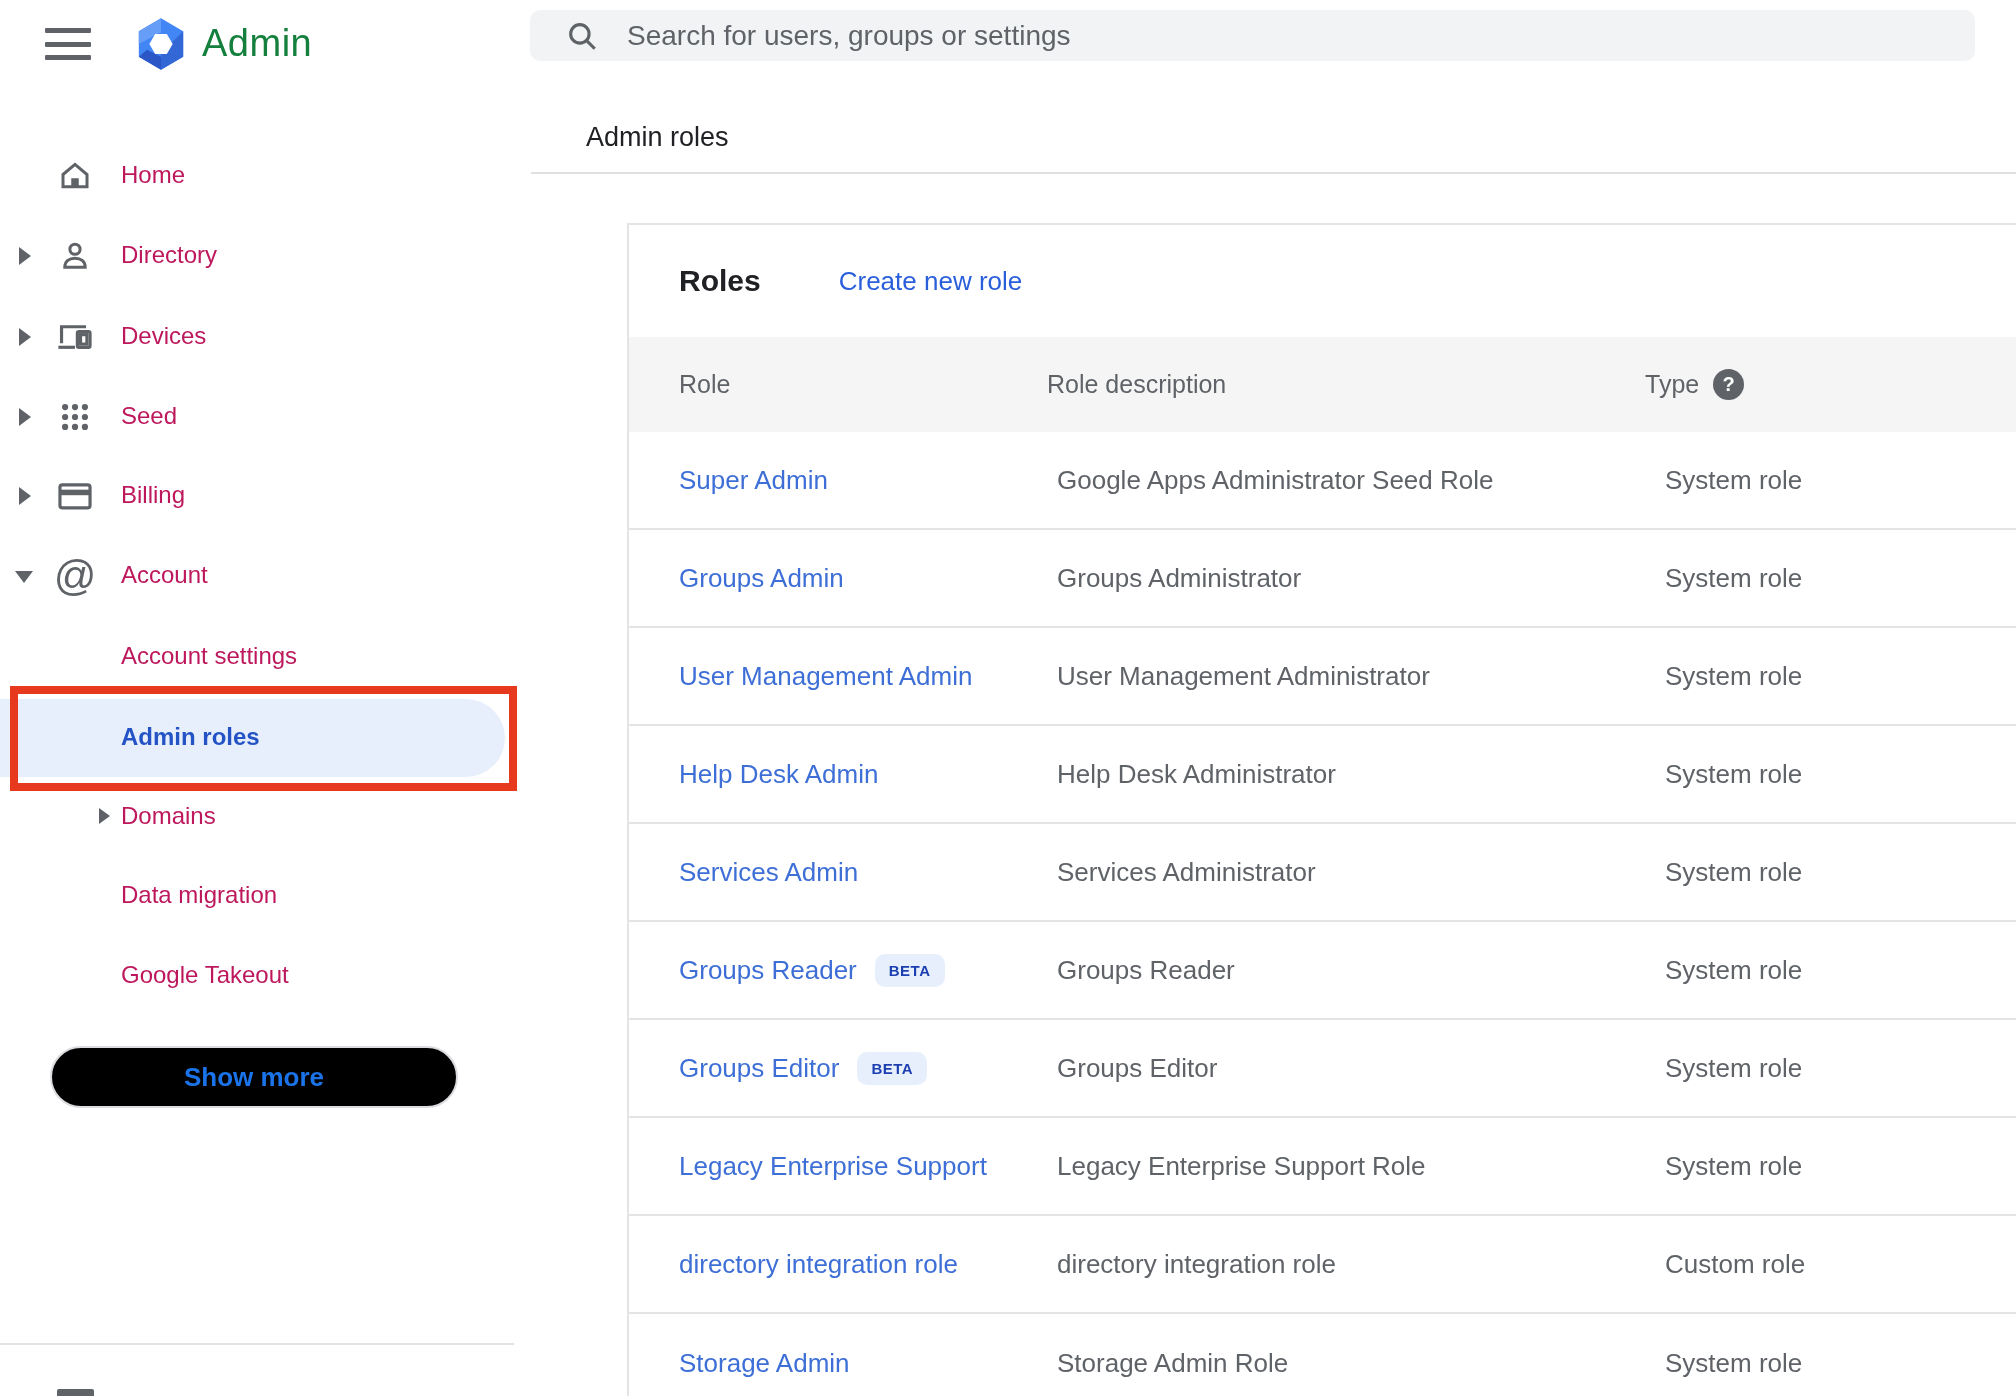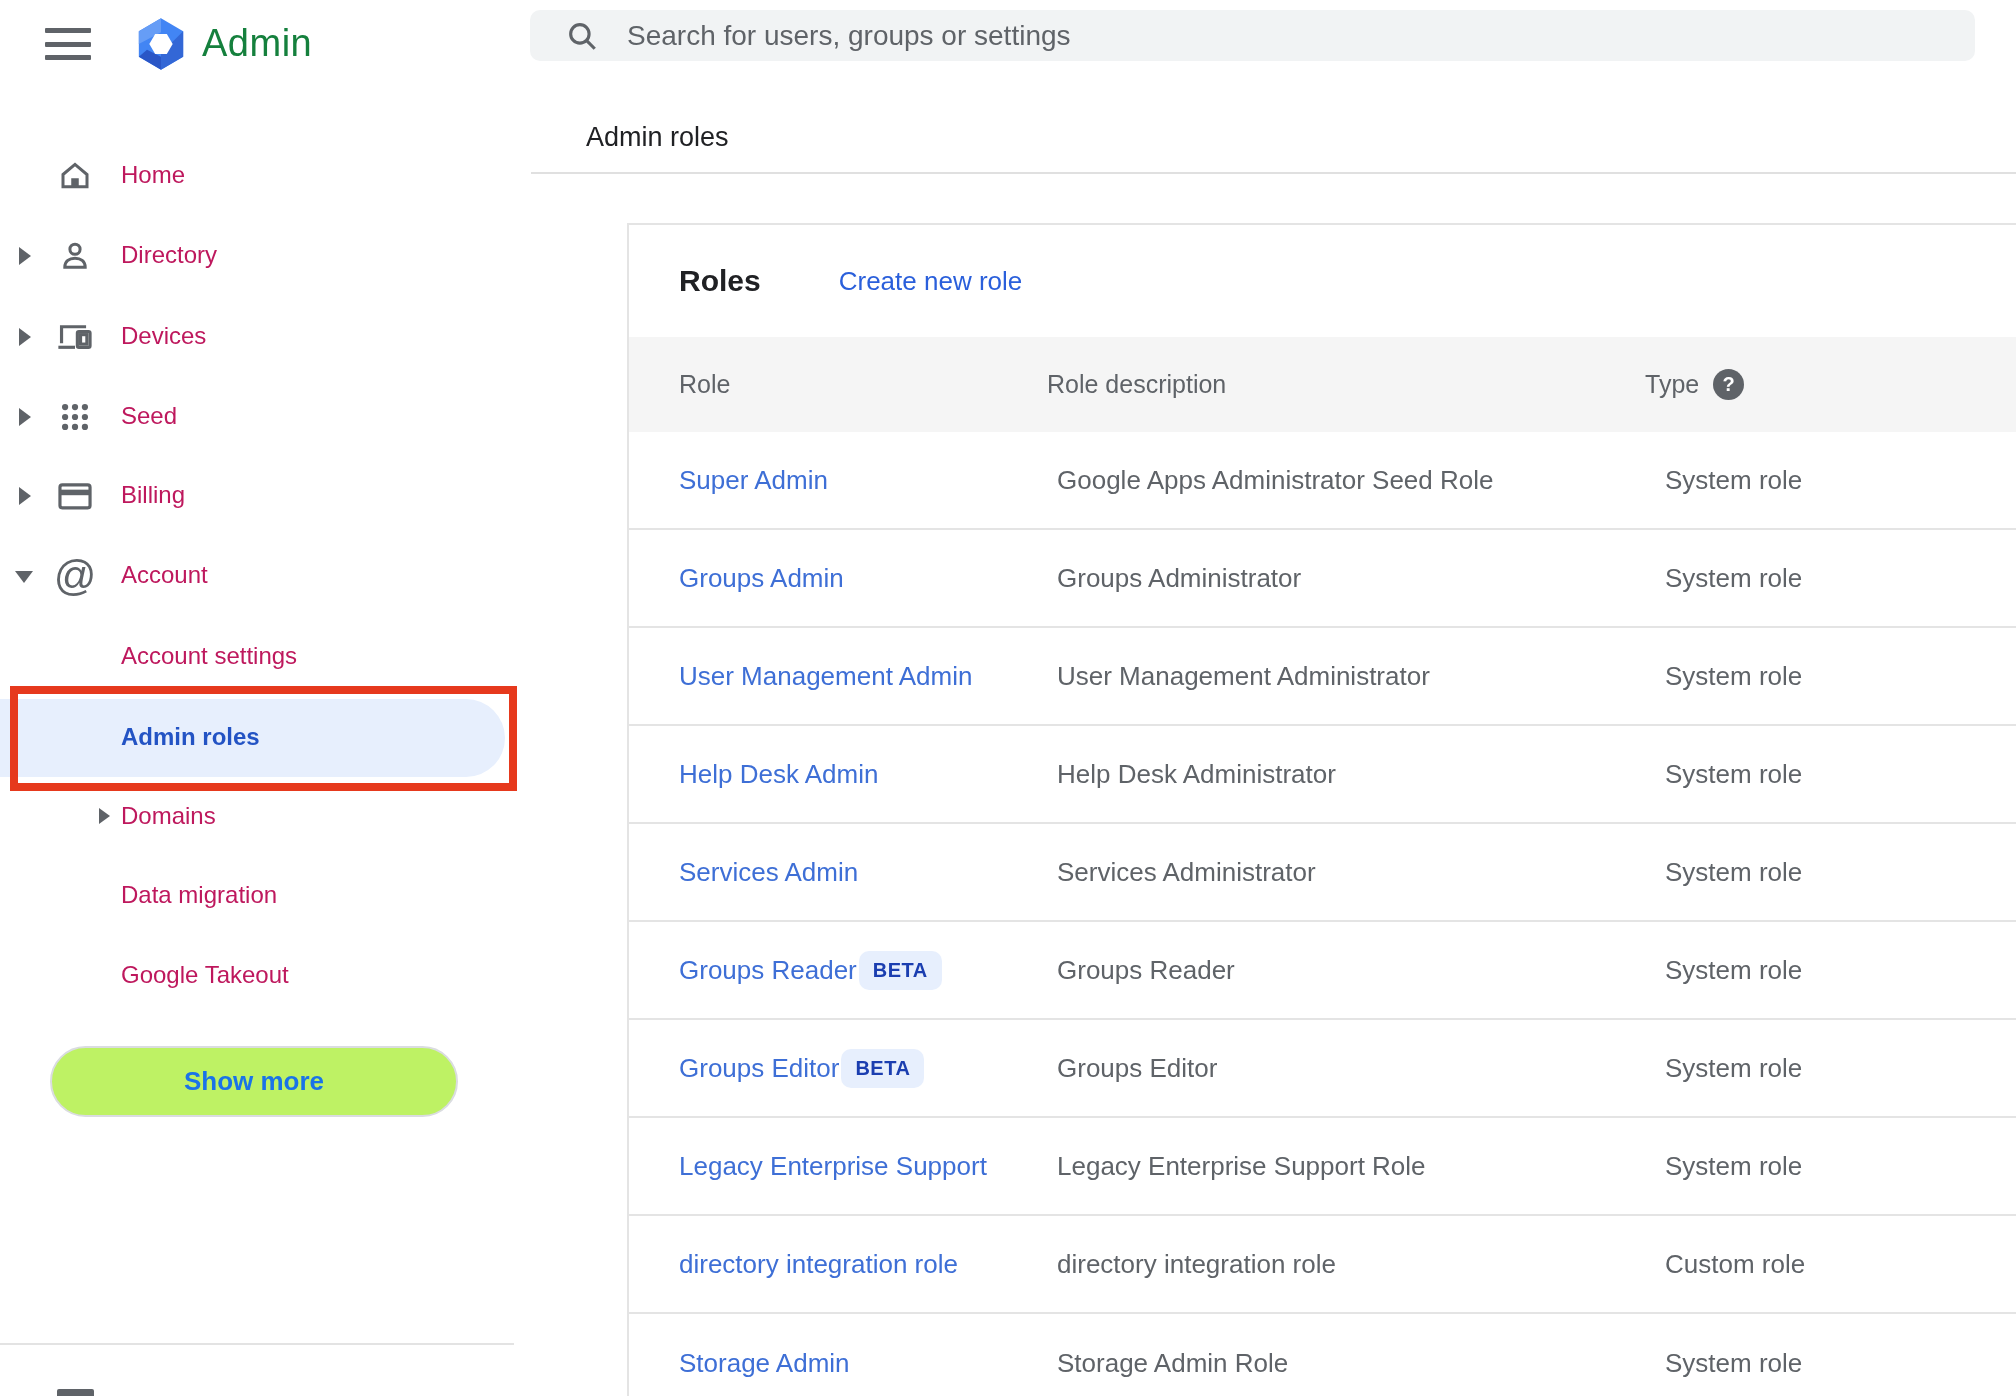--- a/index.html
+++ b/index.html
@@ -26,22 +26,22 @@
   .nav-icon { position:absolute; left:55px; top:50%; width:40px; height:40px; margin-top:-20px;
               display:flex; align-items:center; justify-content:center; color:#5f6368; }
   .nav-label { position:absolute; left:121px; top:50%; transform:translateY(-52%);
                font-size:24px; color:#be185d; white-space:nowrap; }
   .nav-label.selected { color:#2353c4; font-weight:bold; }
   .pill-bg { position:absolute; left:0; top:699px; width:505px; height:78px;
              background:#e7effd; border-radius:0 39px 39px 0; }
   .annotation-box { position:absolute; left:10px; top:686px; width:507px; height:105px;
                     border:8px solid #e6391d; pointer-events:none; }
 
-  .show-more { position:absolute; left:50px; top:1046px; width:408px; height:71px;
-               border:2px solid #dadce0; border-radius:36px; background:#bef264;
+  .show-more { position:absolute; left:50px; top:1046px; width:408px; height:62px;
+               border:2px solid #dadce0; border-radius:36px; background:#000000;
                display:flex; align-items:center; justify-content:center;
                font-size:26px; color:#1a73e8; font-weight:bold; cursor:pointer; }
   .sidebar-bottom-divider { position:absolute; left:0; top:1343px; width:514px; height:2px; background:#e3e3e3; }
   .partial-icon { position:absolute; left:57px; top:1389px; width:37px; height:8px;
                   background:#5f6368; border-radius:2px 2px 0 0; }
 
   
   .searchbar { position:absolute; left:530px; top:10px; width:1445px; height:51px;
                background:#f1f3f4; border-radius:10px; display:flex; align-items:center; }
   .search-icon { margin-left:35px; width:34px; height:34px; flex:0 0 auto; }
@@ -65,22 +65,22 @@
   .th { font-size:25px; color:#5f6368; display:flex; align-items:center; }
   .help-icon { display:inline-flex; align-items:center; justify-content:center;
                width:31px; height:31px; margin-left:14px; border-radius:50%;
                background:#5f6368; color:#fff; font-size:20px; font-weight:bold; cursor:pointer; }
 
   .row { height:98px; display:grid; grid-template-columns:368px 598px 1fr;
          padding-left:50px; align-items:center; border-bottom:2px solid #e4e4e4;gap:10px; }
   .row:last-child { border-bottom:none; }
   .cell-role { font-size:26px; color:#3e6fd6; cursor:pointer; display:flex; align-items:center; white-space:nowrap; }
   .cell-desc, .cell-type { font-size:26px; color:#5f6368; white-space:nowrap; }
-  .beta-badge { display:inline-block; margin-left:2px; padding:8px 14px; border-radius:10px;
-                background:#e7effd; color:#1b3eb0; font-size:20px; font-weight:bold; letter-spacing:0.5px; }
+  .beta-badge { display:inline-block; margin-left:18px; padding:8px 14px; border-radius:10px;
+                background:#e7effd; color:#1b3eb0; font-size:15px; font-weight:bold; letter-spacing:0.5px; }
 </style>
 </head>
 <body>
 
 <div class="stage">
 
   <div class="sidebar">
 
     <div class="topbar-left">
       <div class="hamburger">

